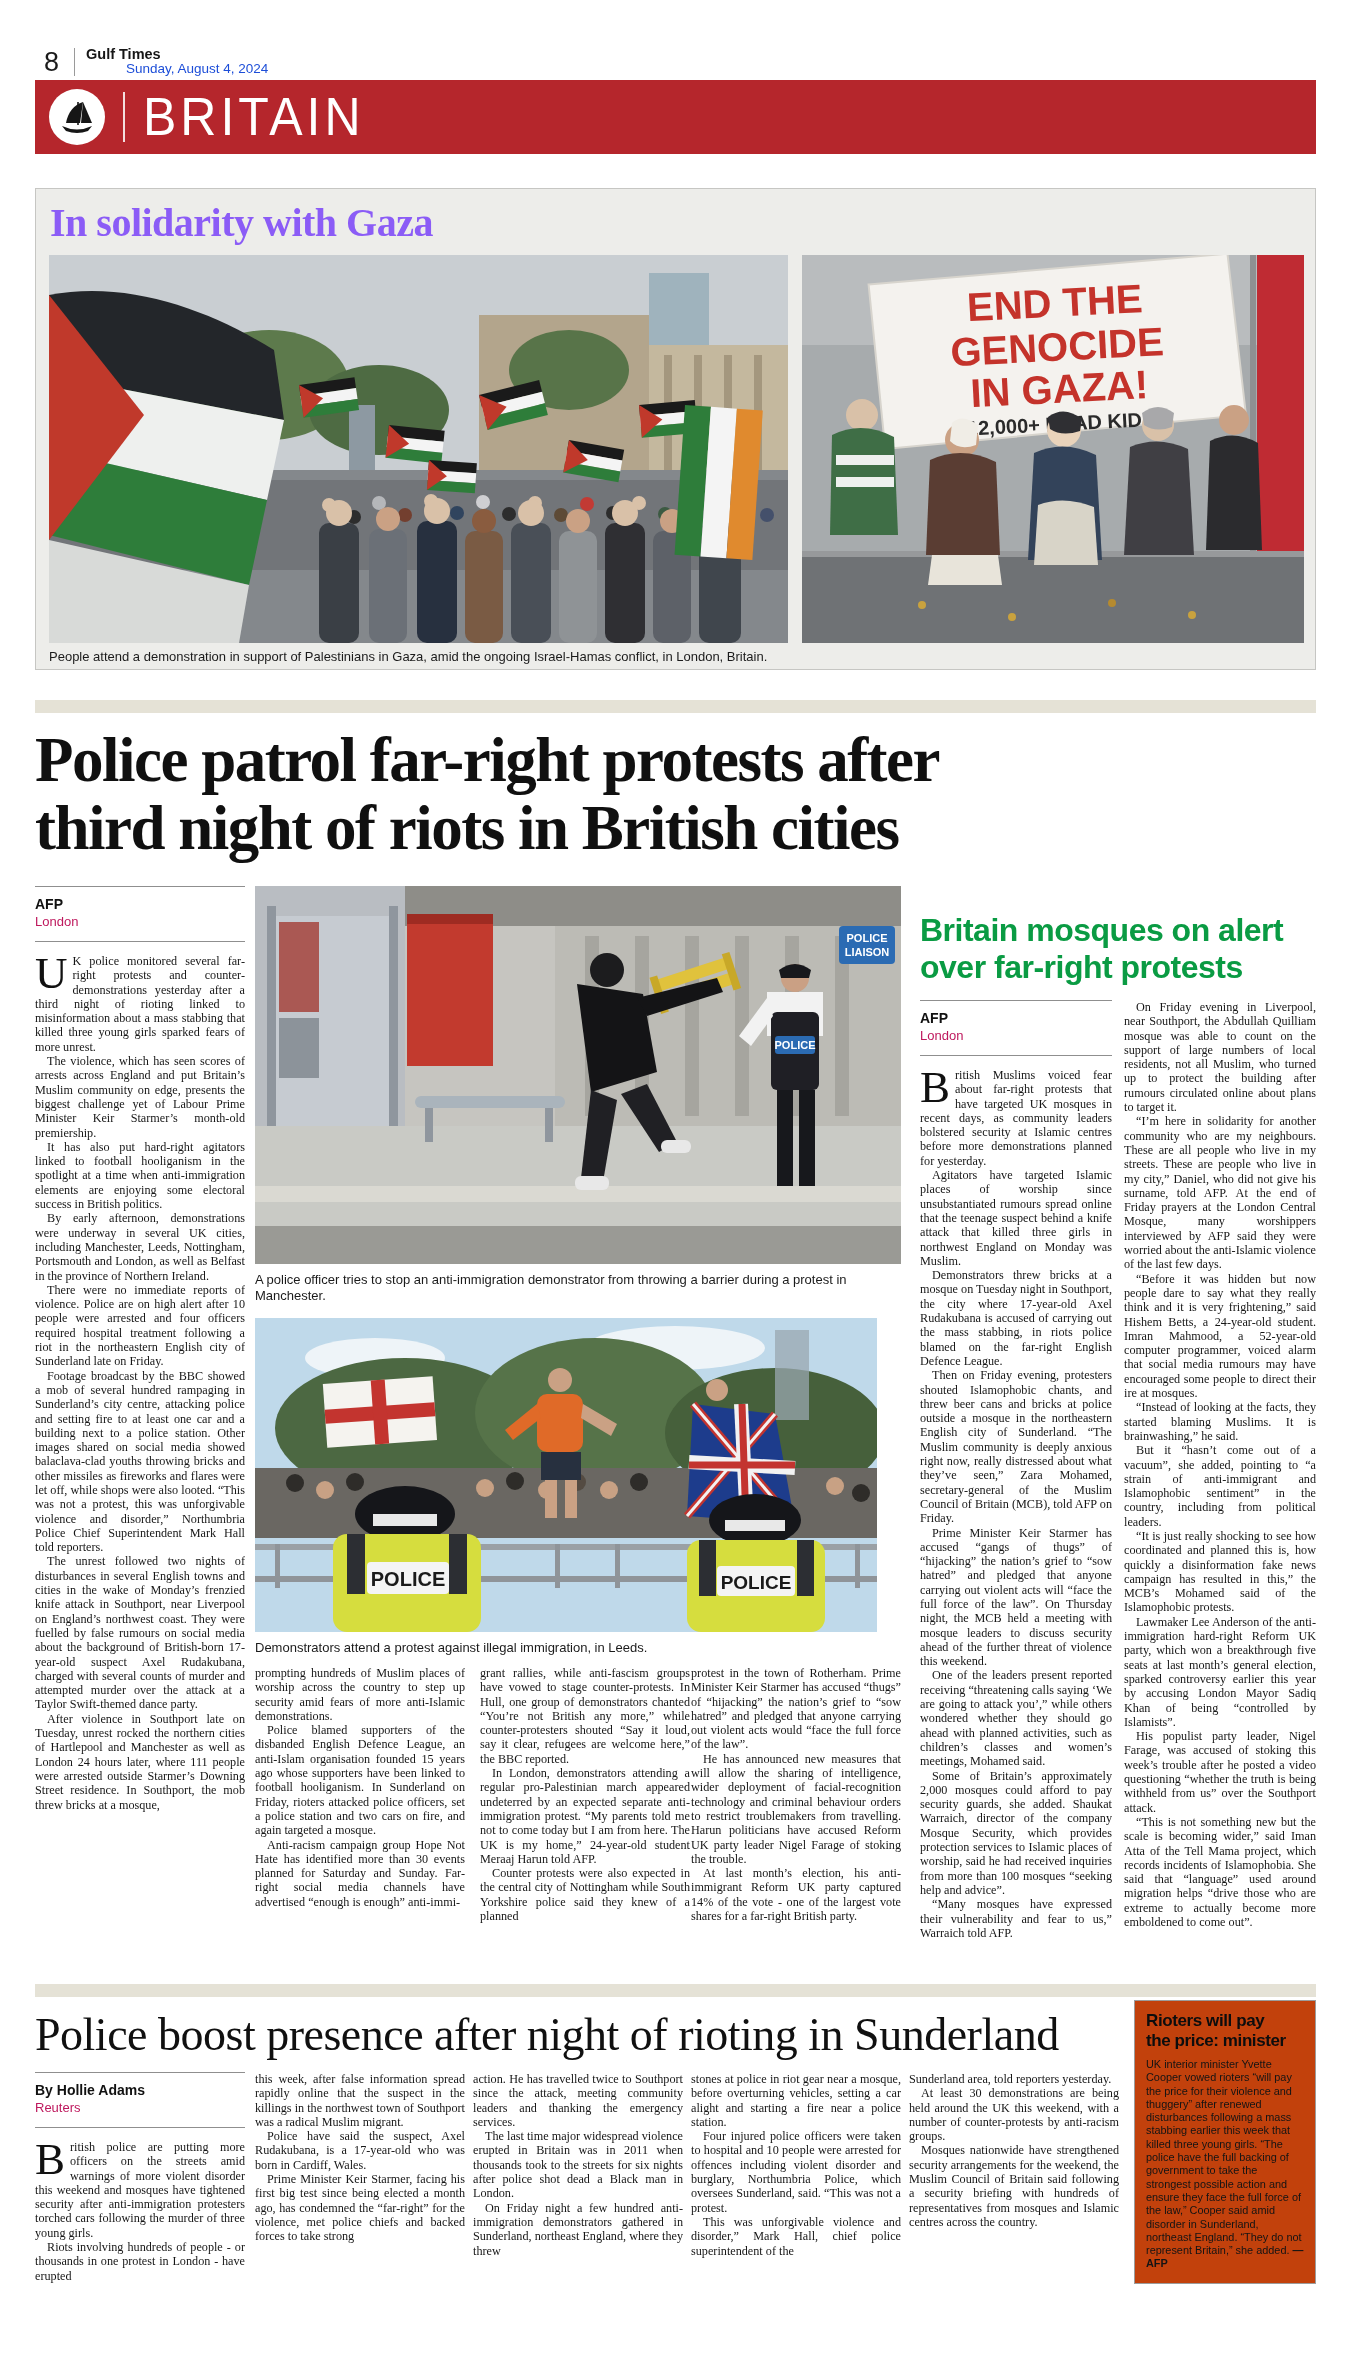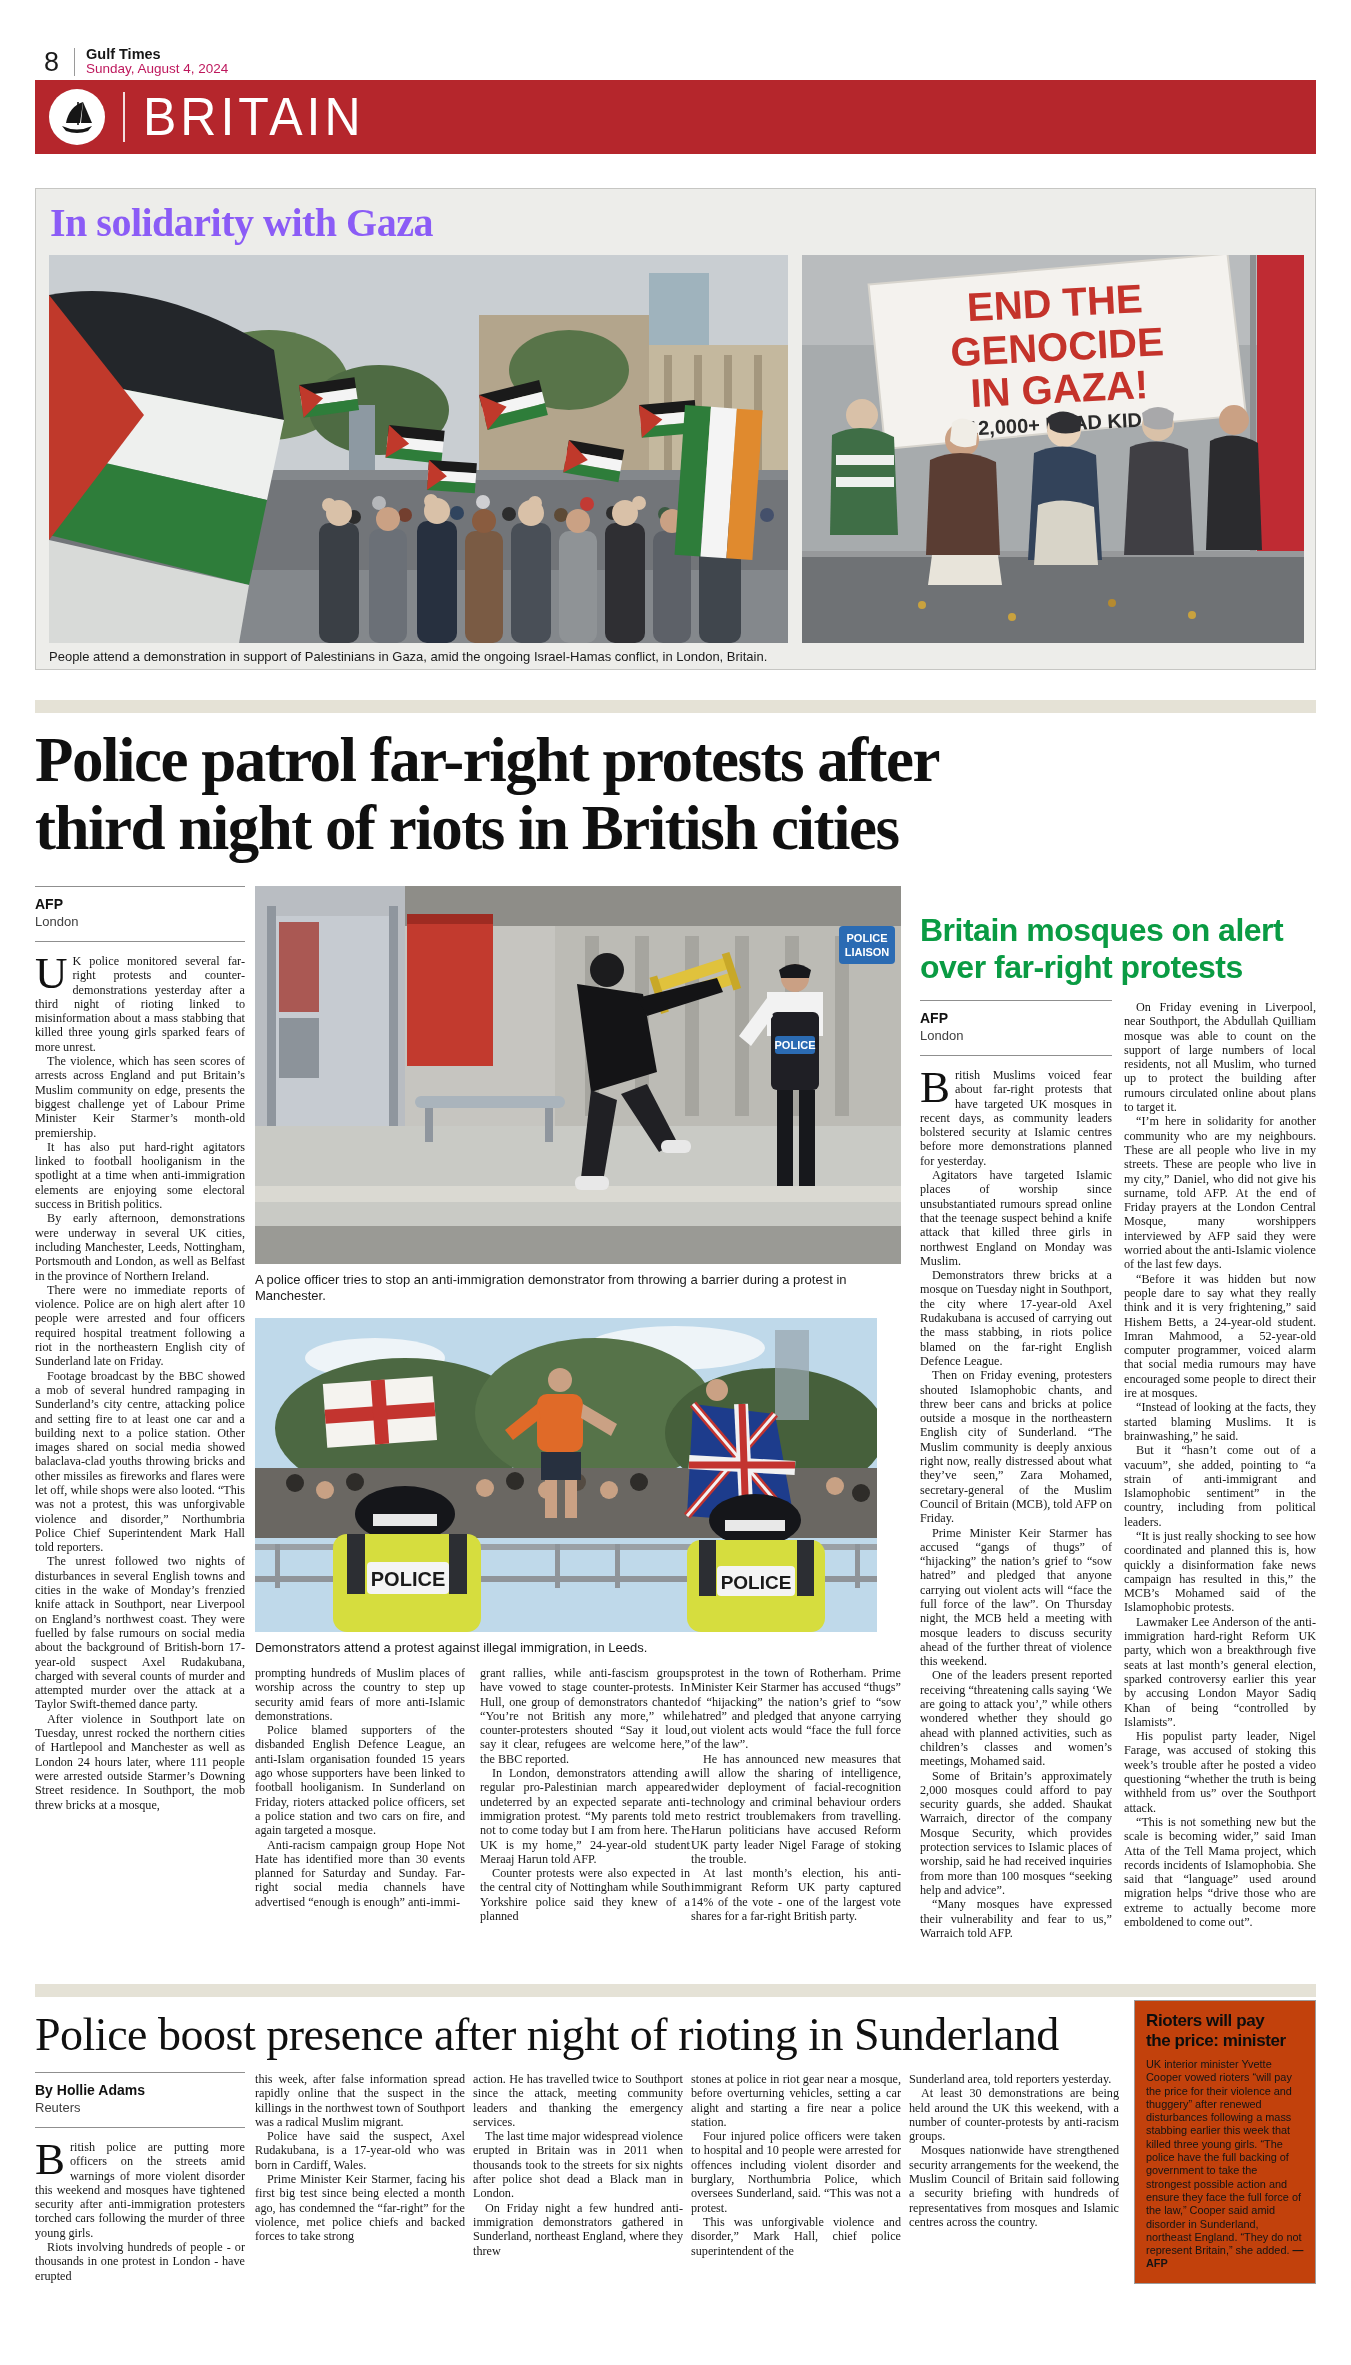--- a/index.html
+++ b/index.html
@@ -5,21 +5,21 @@
   * { margin:0; padding:0; box-sizing:border-box; }
   html,body { background:#ffffff; }
   body { font-family:"Liberation Serif", serif; color:#161616; }
   .page { position:relative; width:1351px; height:2365px; background:#fff; margin:0 auto; overflow:hidden; }
   .abs { position:absolute; }
 
   
   .pageno { font-size:27px; font-family:"Liberation Sans",sans-serif; color:#1a1a1a; }
   .mast { font-family:"Liberation Sans",sans-serif; line-height:1.05; }
   .mast .pub { font-weight:bold; font-size:14.5px; }
-  .mast .date { font-size:13.5px; color:#be185d; }
+  .mast .date { font-size:13.5px; color:#1d4ed8;margin-left:40px; }
   .head-divider { width:1px; background:#9a9a9a; }
 
   .banner { display:flex; align-items:center; }
   .banner .logo-circle { width:56px; height:56px; border-radius:50%; background:#fff; margin-left:14px;
       display:flex; align-items:center; justify-content:center; }
   .banner .vline { width:2px; height:50px; background:rgba(255,255,255,.85); margin:0 18px 0 18px; }
   .banner .section-title { color:#fff; font-family:"Liberation Sans",sans-serif; font-size:50px;
       font-weight:400; letter-spacing:4px; transform:scaleY(1.08); transform-origin:center; }
 
   
@@ -33,21 +33,21 @@
   .main-headline { font-size:63px; line-height:68px; font-weight:bold; letter-spacing:-1.5px; color:#101010; }
   .green-headline { font-family:"Liberation Sans",sans-serif; font-weight:bold; font-size:32px;
       line-height:37px; letter-spacing:-0.5px; }
   .sub-headline { font-size:46px; font-weight:400; letter-spacing:-0.5px; color:#101010; }
   .divider-bar { height:13px; }
 
   
   .byline { font-family:"Liberation Sans",sans-serif; border-top:1px solid #8f8f8f; border-bottom:1px solid #8f8f8f;
       padding:9px 0 12px 0; }
   .byline .agency { font-weight:bold; font-size:14px; color:#111; }
-  .byline .loc { font-size:13px; color:#404040; margin-top:2px; }
+  .byline .loc { font-size:13px; color:#be185d; margin-top:2px; }
 
   
   .bodycol { overflow:hidden; }
   .bodycol p { font-size:12.2px; line-height:14.3px; text-align:justify; text-indent:12px; }
   .bodycol.cont p:first-child { text-indent:0; }
   .bodycol p.lead { text-indent:0; }
   .dropcap { float:left; font-size:45px; line-height:37px; padding:1px 5px 0 0; color:#111; }
 
   
   .sidebar { background:#c2410c; border:1px solid #9c9c9c; padding:10px 11px; font-family:"Liberation Sans",sans-serif; overflow:hidden; }

